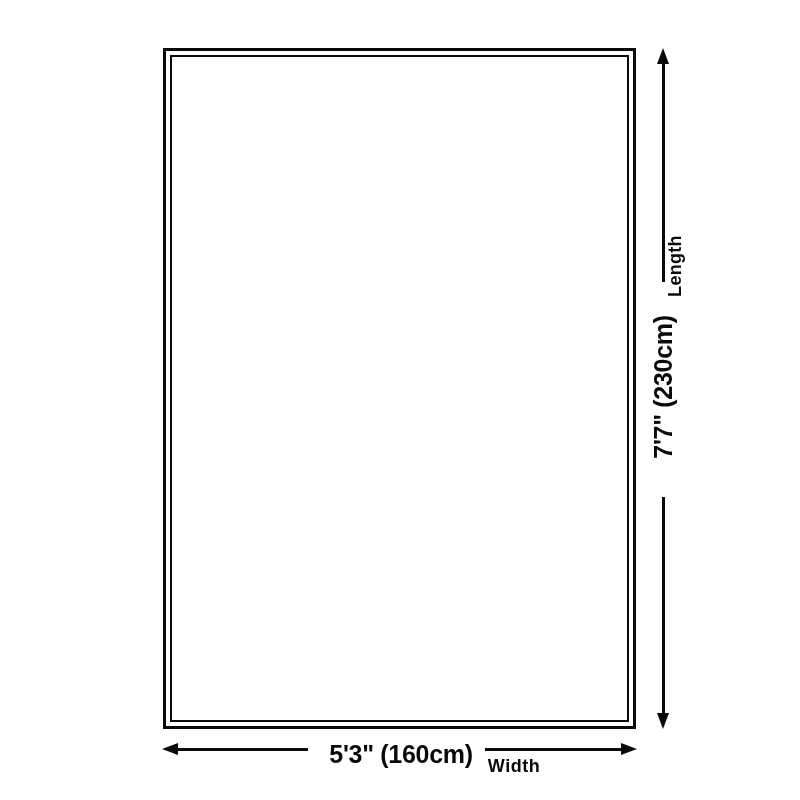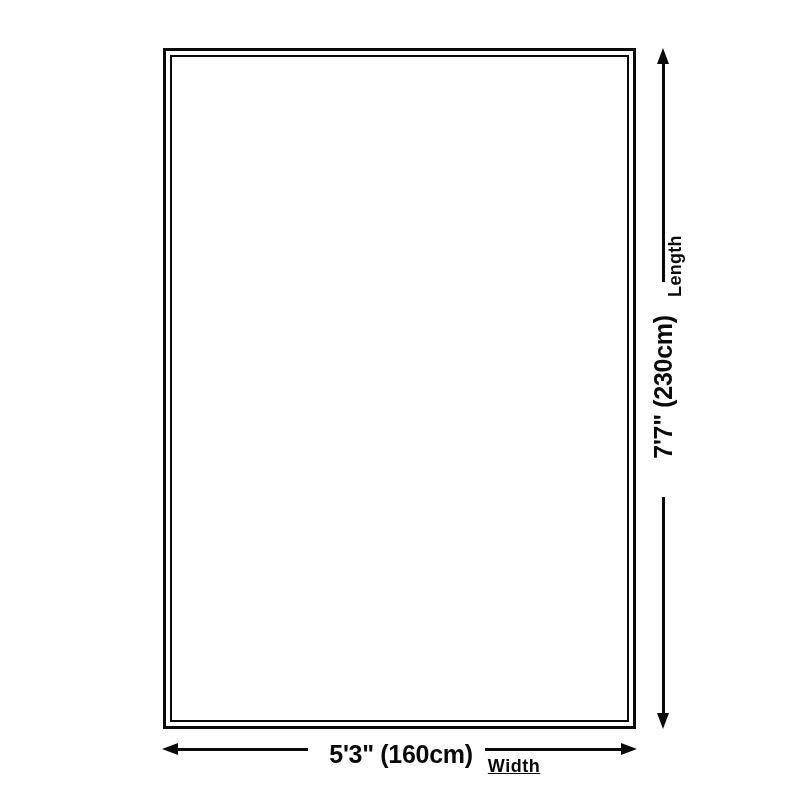--- a/index.html
+++ b/index.html
@@ -64,21 +64,21 @@
     font-size:18px; letter-spacing:0.3px;
   }
   .width-value {
     left:401px; top:754px;
     transform:translate(-50%,-50%);
     font-size:25px; letter-spacing:-0.3px;
   }
   .width-label {
     left:514px; top:766px;
     transform:translate(-50%,-50%);
-    font-size:18px; letter-spacing:0.5px;text-decoration:underline;
+    font-size:18px; letter-spacing:0.5px;
   }
 </style>
 </head>
 <body>
 
 <div class="stage">
 
   <div class="rug-outer">
     <div class="rug-inner"></div>
   </div>

